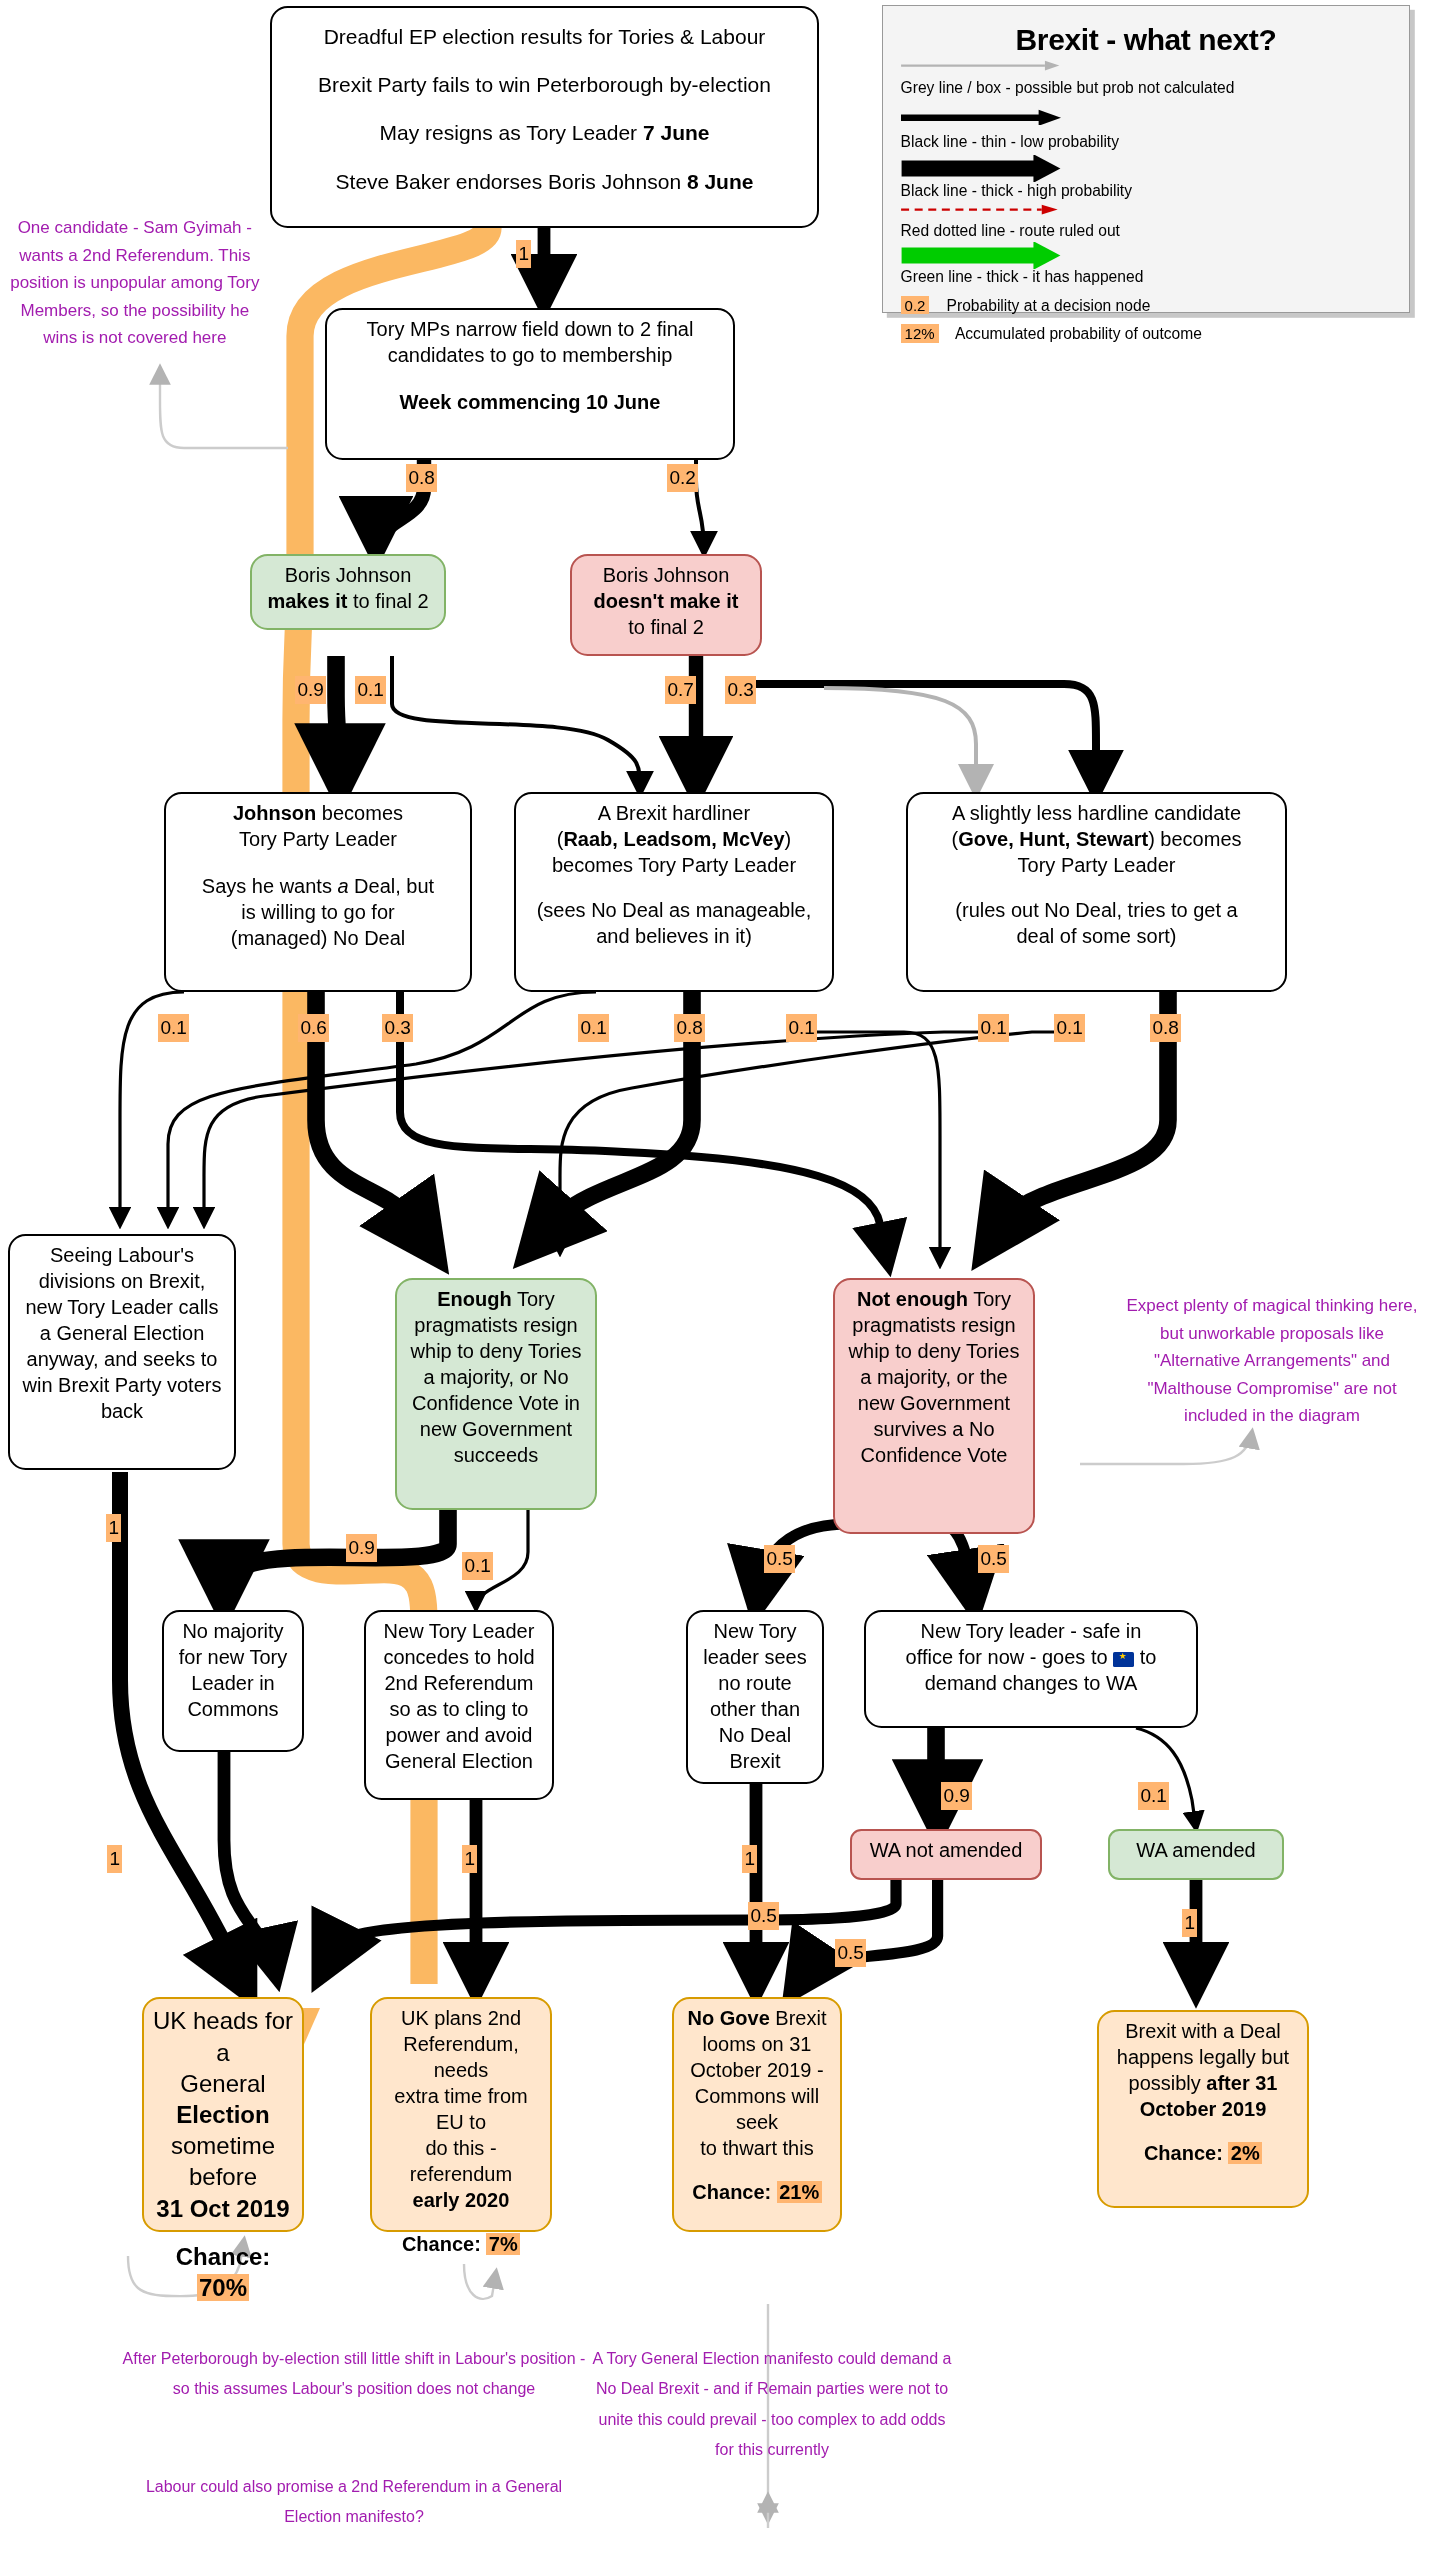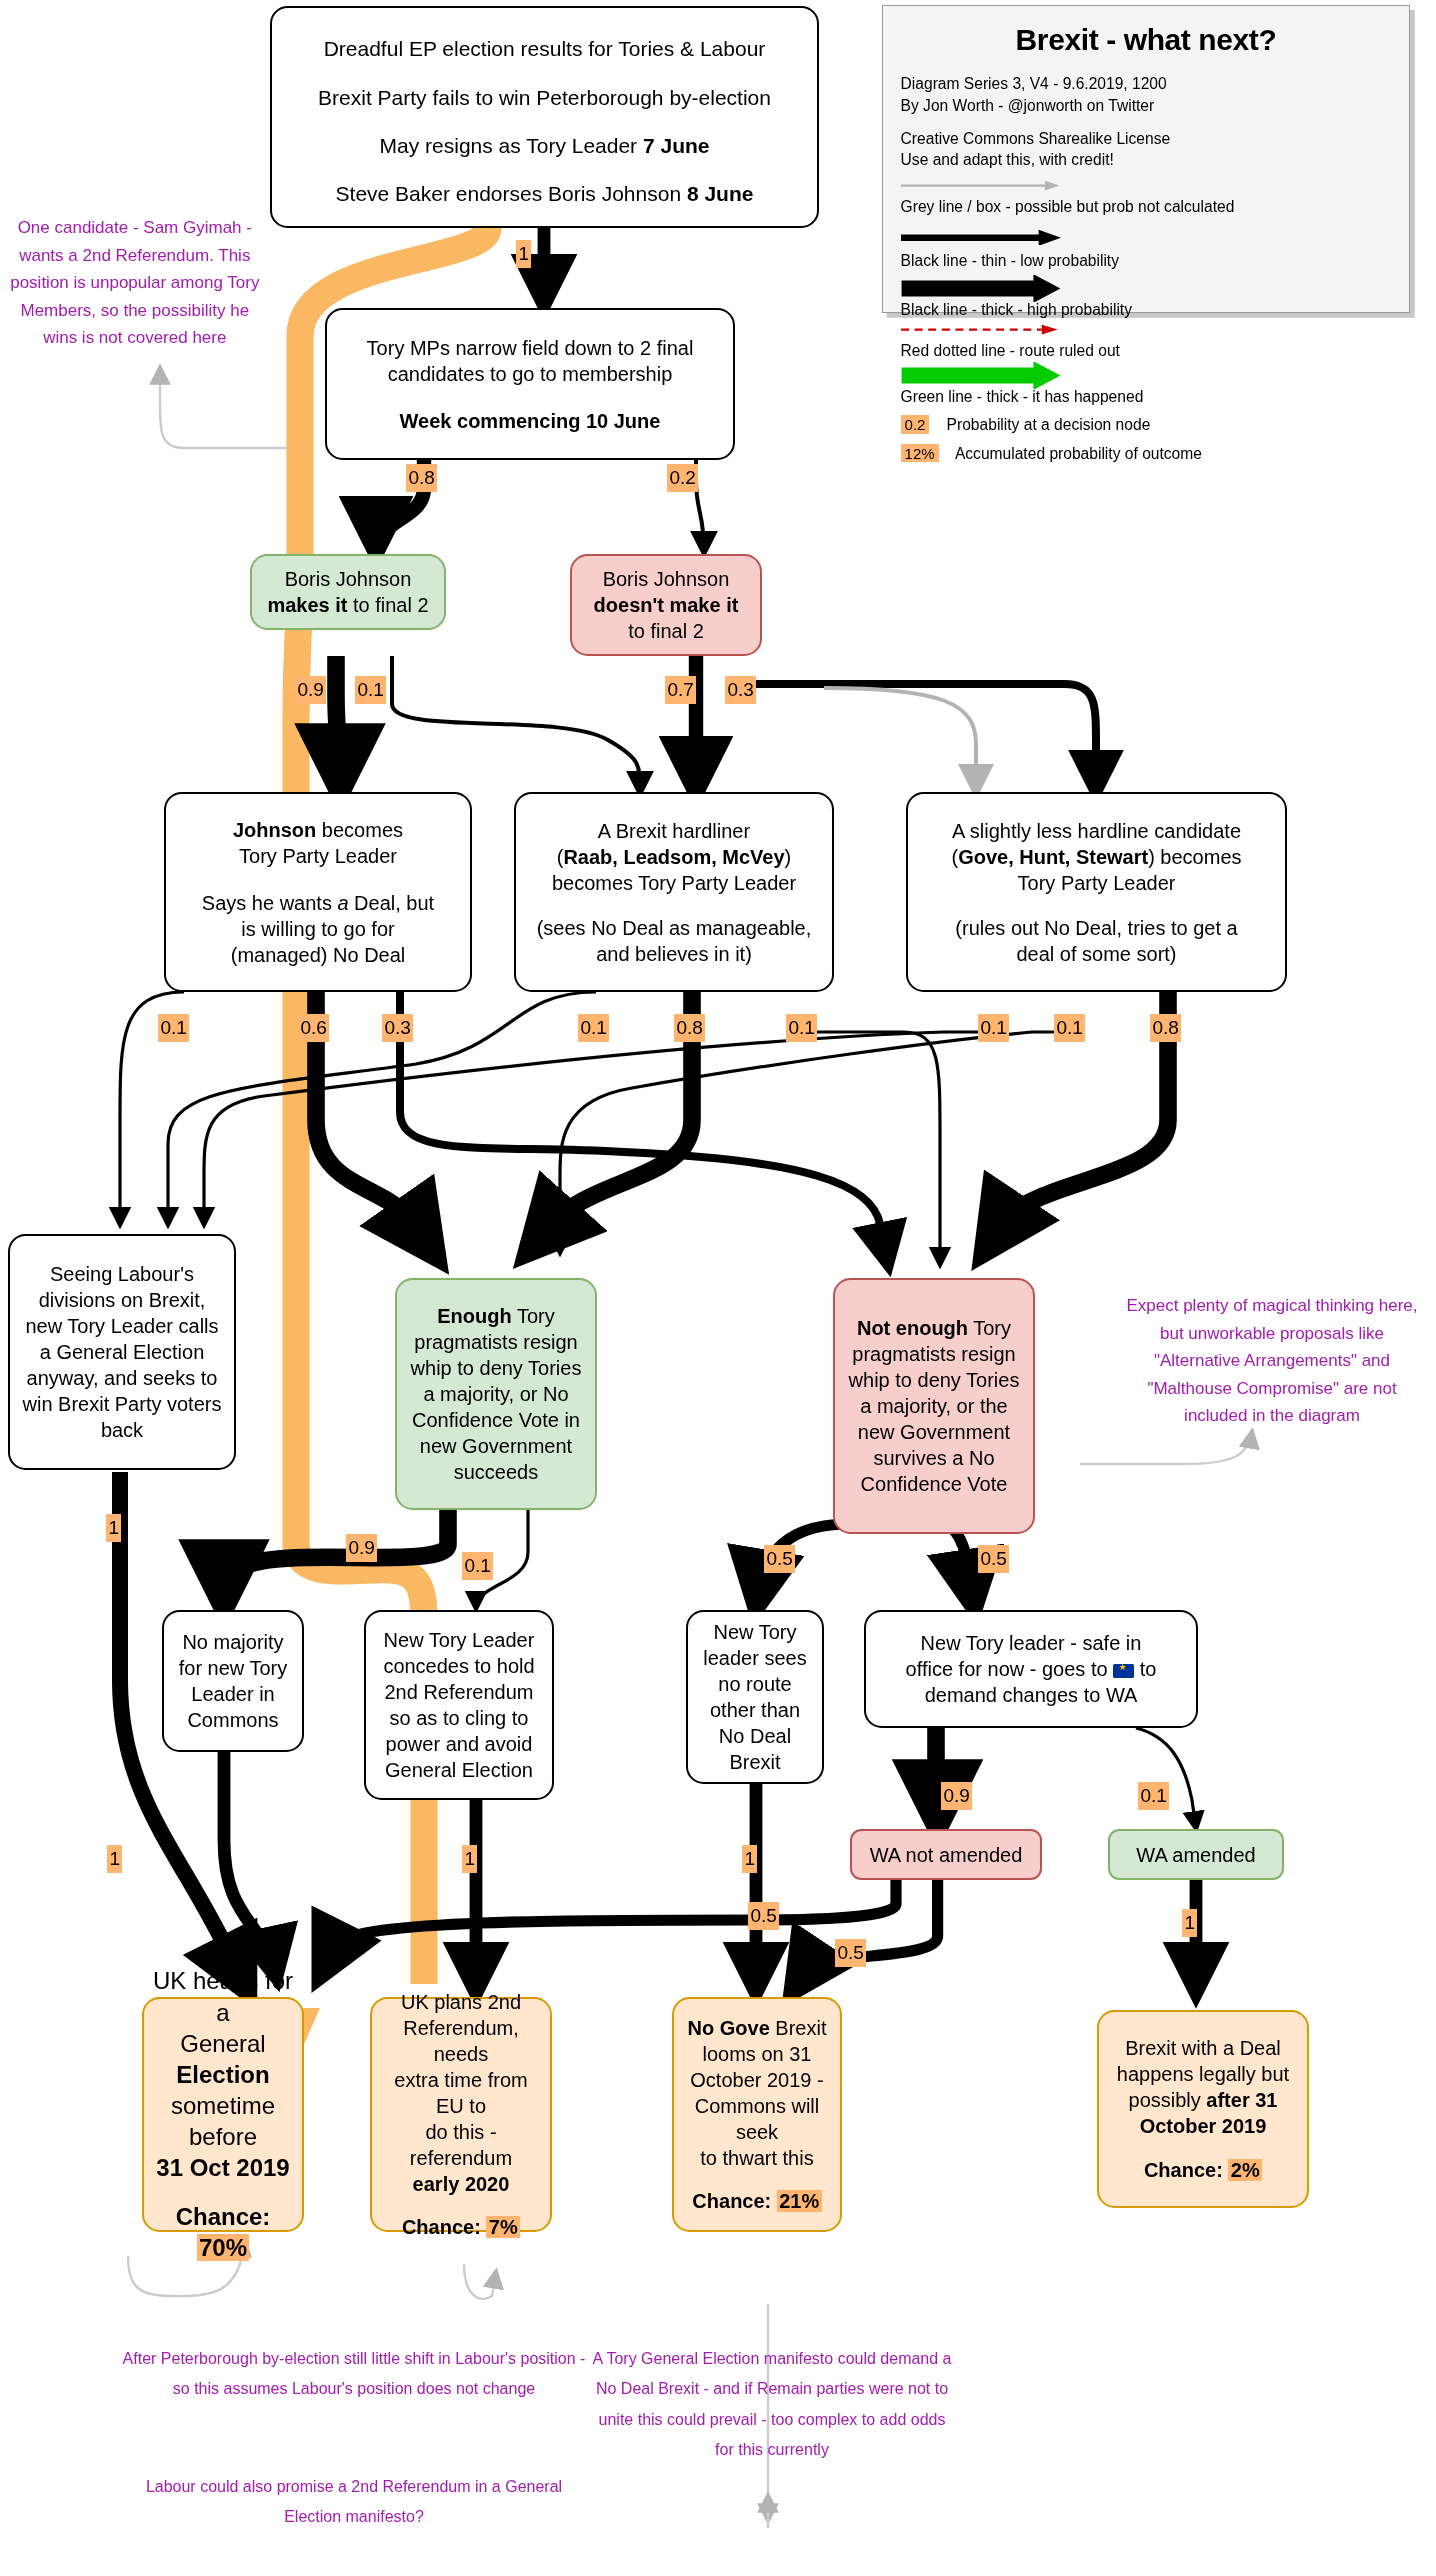--- a/index.html
+++ b/index.html
@@ -1,21 +1,21 @@
 <!DOCTYPE html>
 <html style="font-size:12.8px"><head>
 <meta charset="utf-8">
 <style>
   html,body{margin:0;padding:0;background:#fff;}
   body{font-family:"Liberation Sans",sans-serif;}
   #stage{position:relative;width:1436px;height:2576px;background:#fff;overflow:hidden;}
   #svg-layer{position:absolute;left:0;top:0;width:1436px;height:2576px;pointer-events:none;}
 
   .node{position:absolute;box-sizing:border-box;border:2.4px solid #000;border-radius:17.6px;
-        background:#fff;display:flex;align-items:center;justify-content:center;
+        background:#fff;display:flex;justify-content:center;
         text-align:center;line-height:1.30;color:#000;z-index:5;padding:6.4px 8px;}
   .node .inner{width:100%;}
   .node b{font-weight:bold;}
   .node i{font-style:italic;}
 
   .n-green{background:#d5e8d4;border-color:#82b366;}
   .n-red{background:#f8cecc;border-color:#b85450;}
   .n-orange{background:#ffe6cc;border-color:#d79b00;}
   .n-plain{background:#fff;border-color:#000;}
 
@@ -132,30 +132,20 @@
     <path d="M360,560 C280,560 250,560 230,560 C200,560 200,540 200,500 L200,460" stroke="#ccc" stroke-width="3" fill="none" marker-end="url(#ah-grey)"></path>
     <path d="M1350,1830 C1420,1830 1440,1830 1480,1830 C1540,1830 1560,1820 1565,1790" stroke="#ccc" stroke-width="3" fill="none" marker-end="url(#ah-grey)"></path>
     <path d="M160,2820 C160,2860 175,2870 215,2870 C270,2872 290,2860 300,2830 L305,2800" stroke="#ccc" stroke-width="3" fill="none" marker-end="url(#ah-grey)"></path>
     <path d="M580,2830 C580,2870 600,2880 615,2870 L620,2840" stroke="#ccc" stroke-width="3" fill="none" marker-end="url(#ah-grey)"></path>
     <path d="M960,2880 C960,2940 960,3030 960,3100 C960,3130 960,3140 960,3150" stroke="#ccc" stroke-width="3" fill="none" marker-end="url(#ah-grey)"></path>
     <path d="M960,3160 L960,3120" stroke="#ccc" stroke-width="3" fill="none" marker-end="url(#ah-grey)"></path>
   </svg>
 
   <div class="legend" style="left:882px;top:4.8px;width:528px;height:308px;">
     <h1>Brexit - what next?</h1>
-    <div class="meta">
-      <p>
-        <span>Diagram Series 3, V4 - 9.6.2019, 1200</span><br>
-        <span>By Jon Worth - @jonworth on Twitter</span>
-      </p>
-      <p>
-        <span>Creative Commons Sharealike License</span><br>
-        <span>Use and adapt this, with credit!</span>
-      </p>
-    </div>
 
     <div class="row" style="margin-top:-4.8px;">
       <svg width="160" height="11.2" viewBox="0 0 200 14">
         <line x1="0" y1="7" x2="180" y2="7" stroke="#b3b3b3" stroke-width="3"></line>
         <polygon points="180,1 198,7 180,13" fill="#b3b3b3"></polygon>
       </svg>
       <div class="cap">Grey line / box - possible but prob not calculated</div>
     </div>
 
     <div class="row" style="margin-top:12.8px;">

